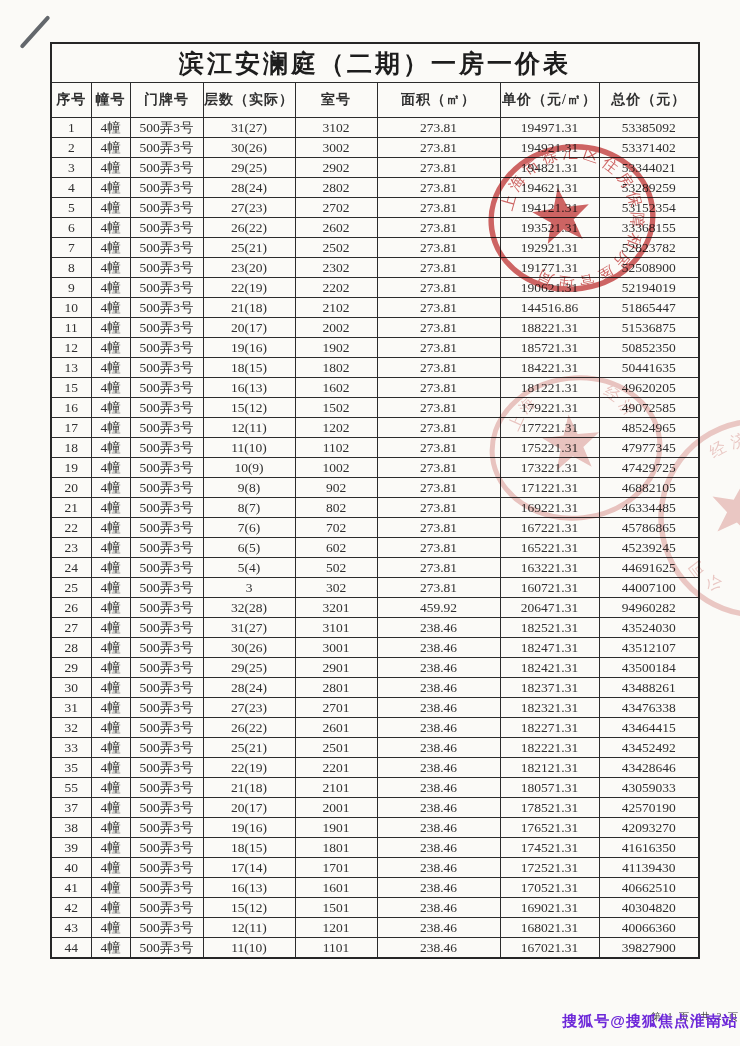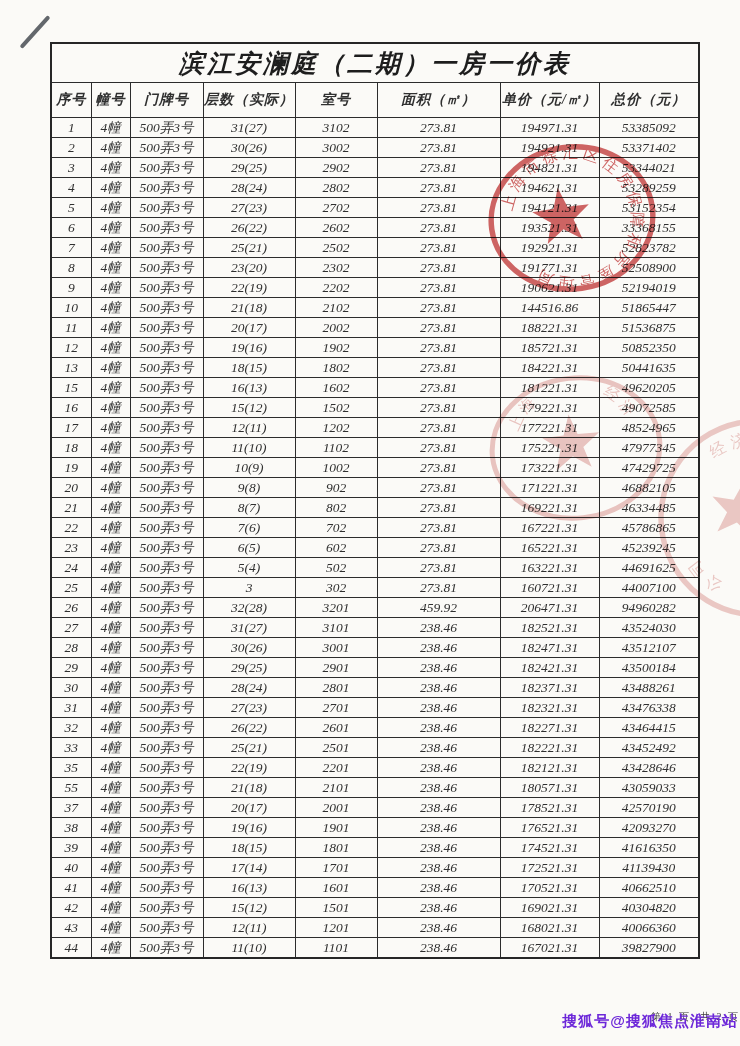--- a/index.html
+++ b/index.html
@@ -10,21 +10,20 @@
   }
   .page{position:absolute;inset:0;}
   .pen-mark{
     position:absolute;left:14px;top:30px;width:42px;height:4px;
     background:#63676c;border-radius:2px;transform:rotate(-48deg);
   }
   table.price-table{
     position:absolute;left:50px;top:42px;width:650px;
     border-collapse:collapse;table-layout:fixed;
     border:2px solid #262626;
-    font-style:italic;
   }
   .price-table th,.price-table td{
     border:1px solid #2c2c2c;text-align:center;vertical-align:middle;
     color:#303030;padding:0;white-space:nowrap;overflow:hidden;
   }
   .price-table .title-cell{
     height:38px;font-size:25px;font-weight:bold;letter-spacing:3px;color:#1d1d1d;
   }
   .price-table thead tr.head-row th{
     height:34px;font-size:14px;font-weight:600;letter-spacing:1px;margin-top:18px;

